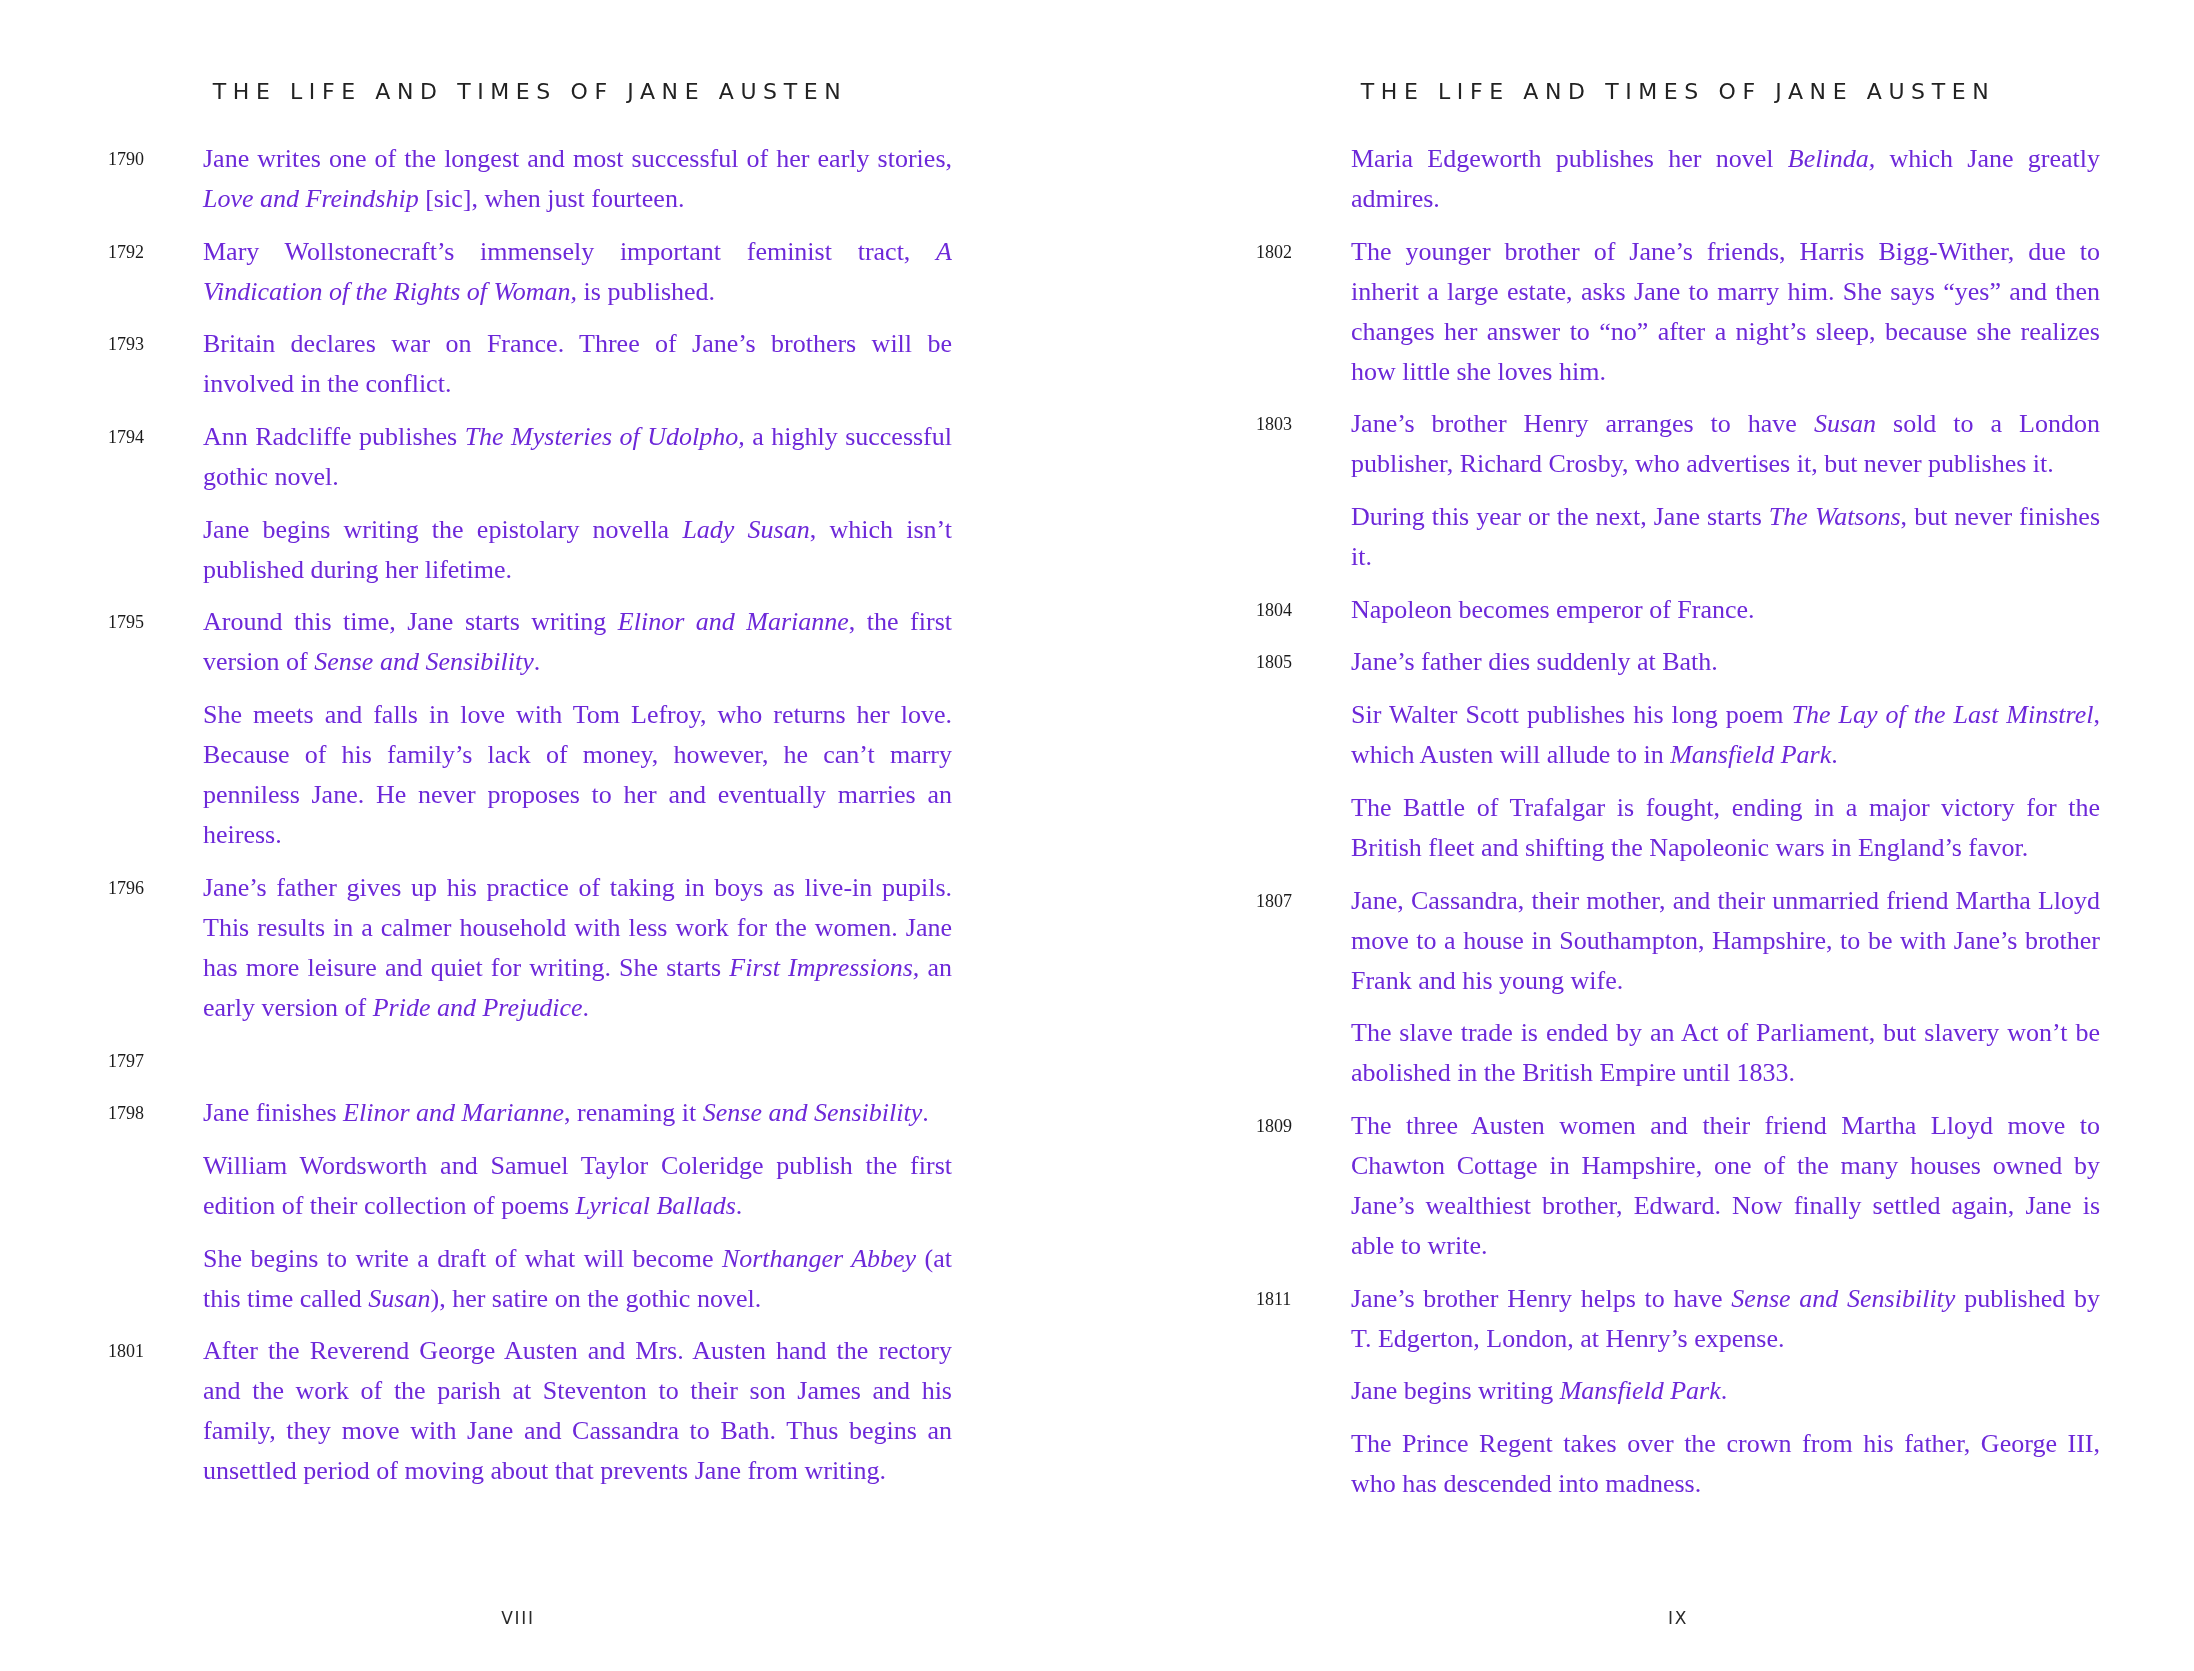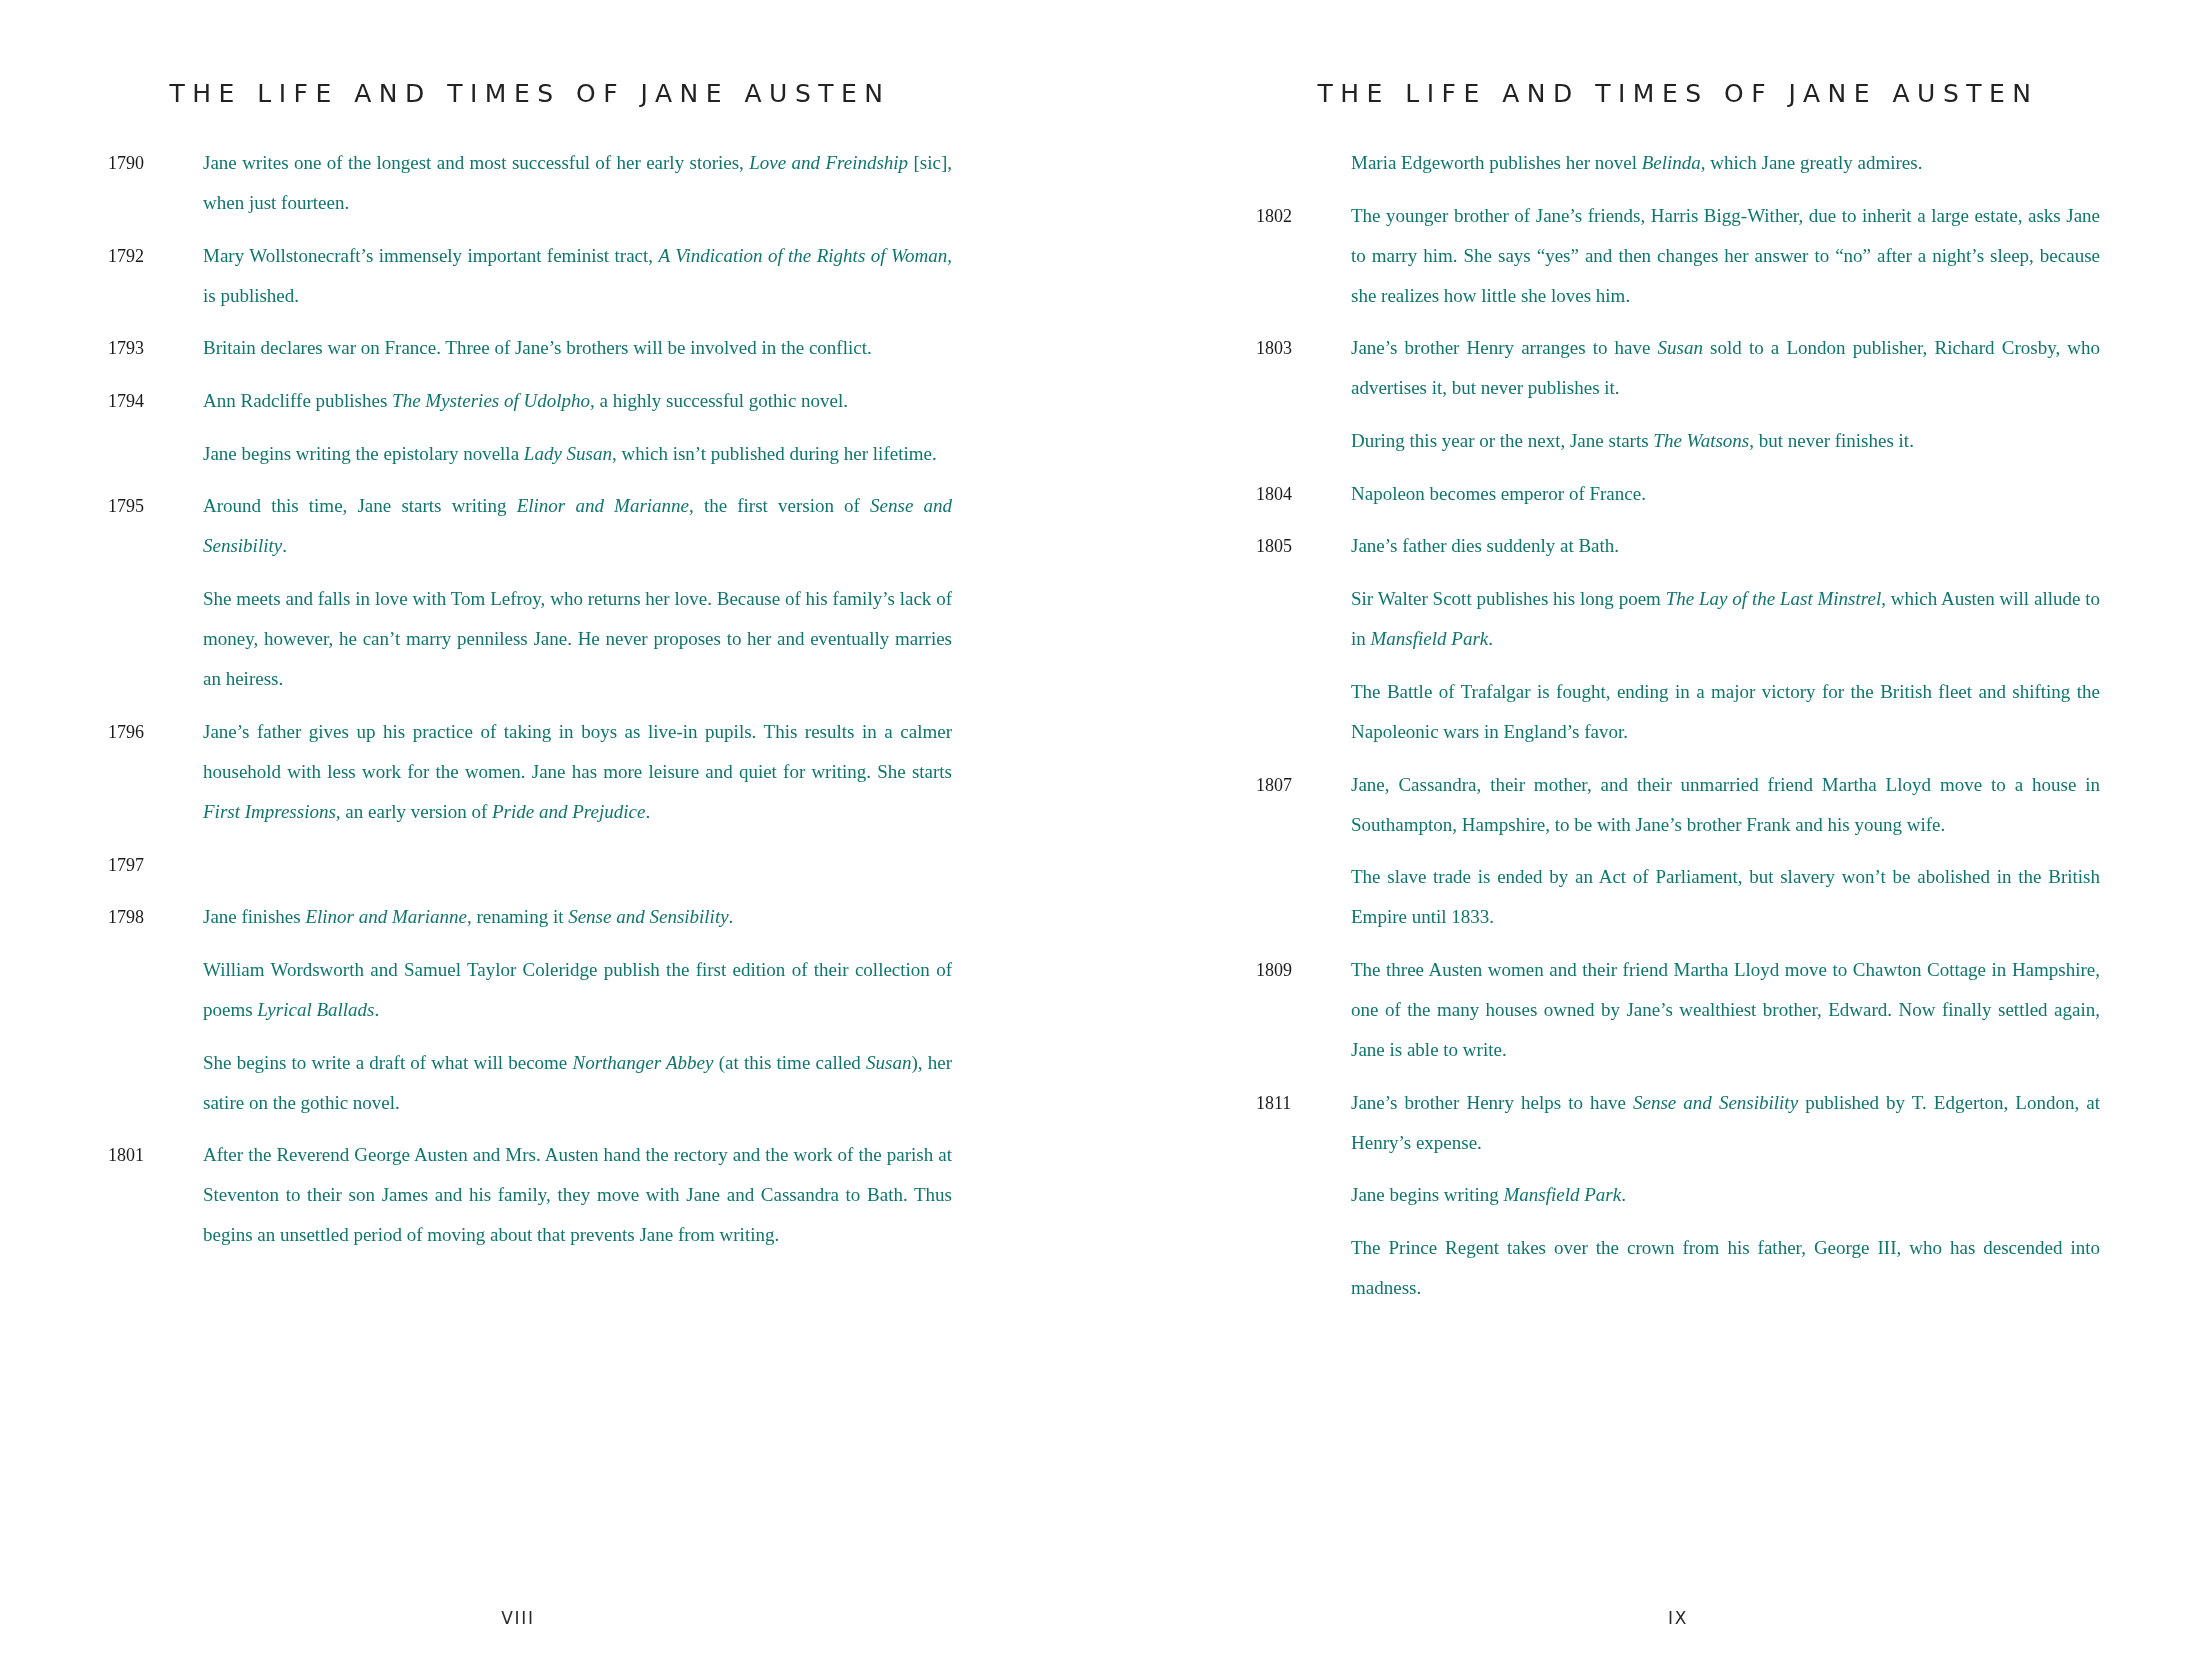--- a/index.html
+++ b/index.html
@@ -30,21 +30,21 @@
     top: 0;
     width: 844px;
   }
   .page-left .content { left: 108px; }
   .page-right .content { left: 159px; }
 
   .running-head {
     margin-top: 79px;
     text-align: center;
     font-family: "DejaVu Sans", sans-serif;
-    font-size: 25px;
+    font-size: 22px;
     font-weight: 400;
     letter-spacing: 0.30em;
     color: #222222;
     white-space: nowrap;
   }
 
   .timeline {
     margin-top: 35px;
   }
 
@@ -54,24 +54,24 @@
   }
   .year {
     flex: none;
     width: 95px;
     font-size: 18px;
     line-height: 40px;
     color: #1b1b1b;
   }
   .text {
     flex: 1;
-    font-size: 19px;
+    font-size: 26px;
     line-height: 40px;
     text-align: justify;
-    color: #0f766e;
+    color: #6d28d9;
   }
   .text em {
     font-style: italic;
   }
 
   .page-number {
     position: absolute;
     bottom: 44px;
     width: 844px;
     text-align: center;

